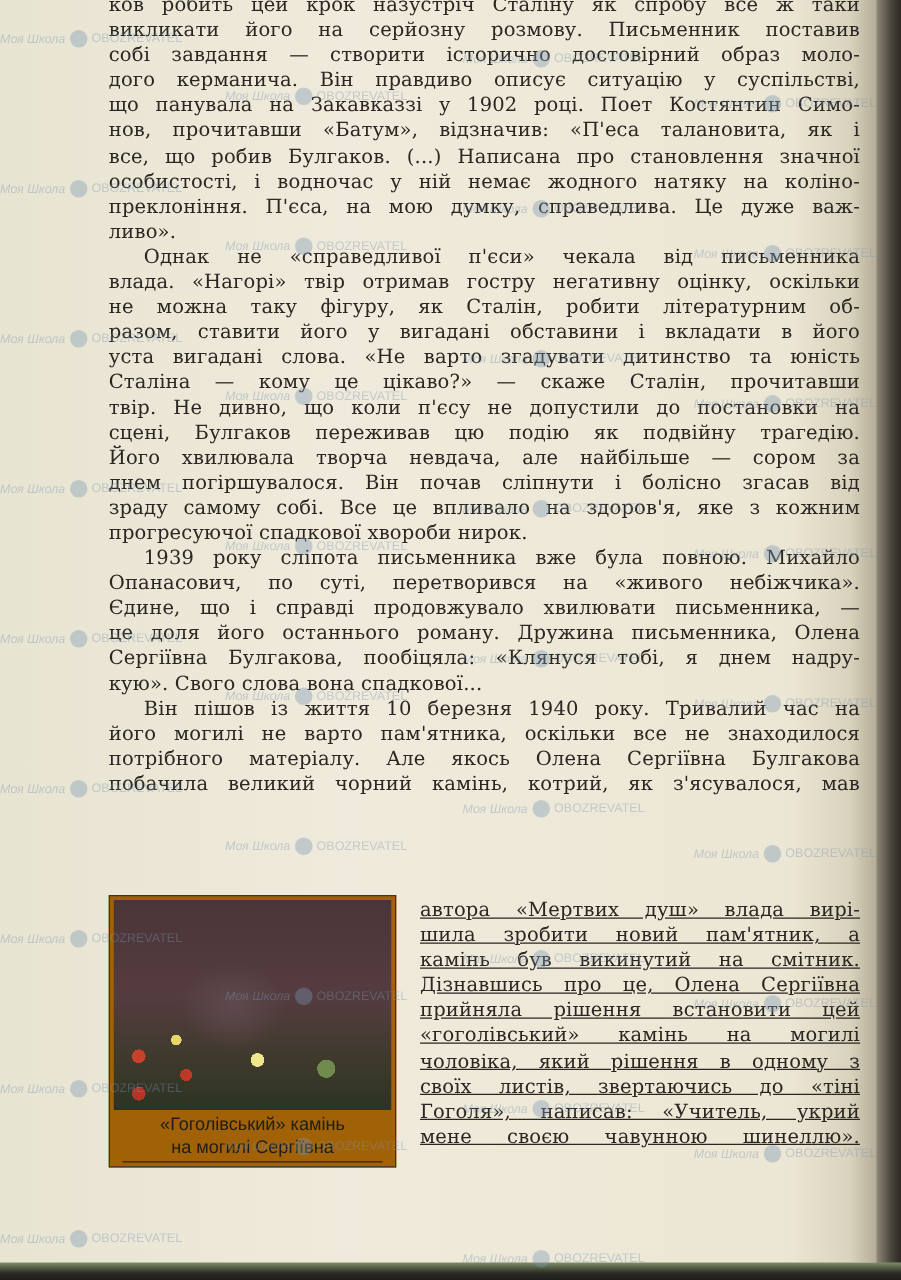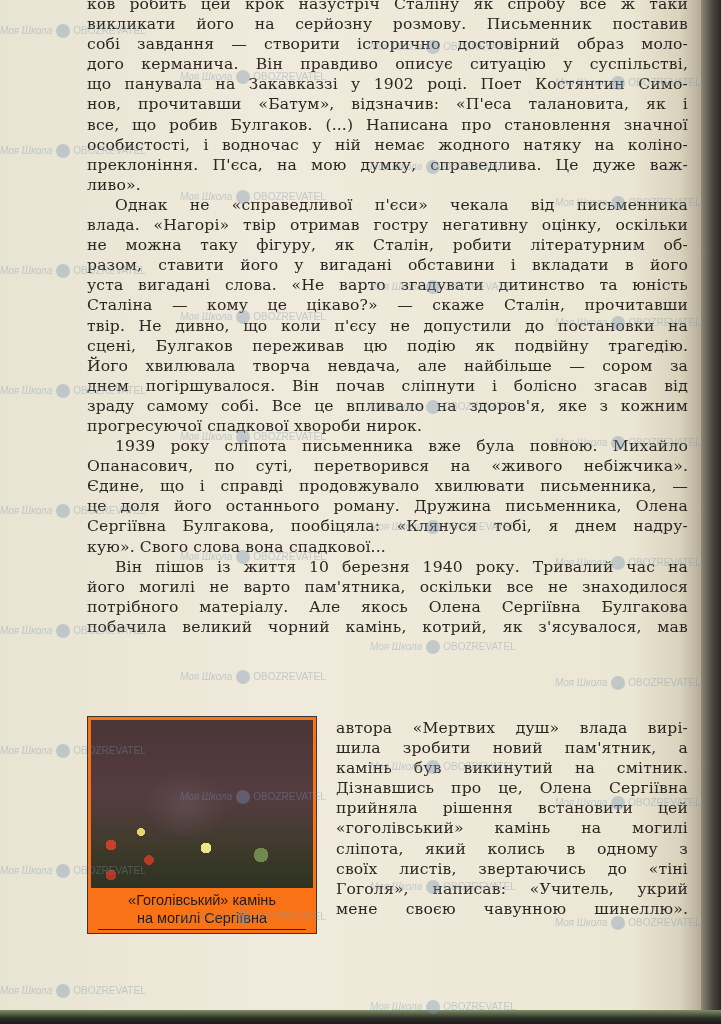--- a/index.html
+++ b/index.html
@@ -21,24 +21,24 @@
     background:linear-gradient(180deg,#7d9065,#2b2c24 60%,#1d1d1a);
   }
   .text {
     position:absolute; left:87px; top:-6px; width:601px;
     font-size:15.6px; line-height:20.1px; color:#2a2622;
     letter-spacing:0.15px;
   }
   .line { display:block; white-space:nowrap; text-align:justify; text-align-last:justify; height:20.1px; }
   .line.last { text-align-last:left; }
   .line.indent { padding-left:28px; }
-  .narrow { position:absolute; left:336px; width:352px; }
+  .narrow { position:absolute; left:336px; width:352px;text-decoration:underline; }
   .figure {
     position:absolute; left:87px; top:716px; width:228px; height:216px;
-    border:1px solid #3a3530; background:#f97316;
+    border:1px solid #3a3530; background:#a16207;
   }
   .photo {
     position:absolute; left:3px; top:3px; width:222px; height:168px;
     background:
       radial-gradient(ellipse 60px 50px at 95px 85px, #5e4a4e 0%, transparent 70%),
       radial-gradient(circle 9px at 20px 125px, #c8402a 60%, transparent 61%),
       radial-gradient(circle 7px at 50px 112px, #e6d66a 60%, transparent 61%),
       radial-gradient(circle 8px at 58px 140px, #b93a26 60%, transparent 61%),
       radial-gradient(circle 9px at 115px 128px, #ede68a 60%, transparent 61%),
       radial-gradient(circle 12px at 170px 135px, #6f8a4c 60%, transparent 61%),
@@ -102,21 +102,21 @@
     <span class="line">потрібного матеріалу. Але якось Олена Сергіївна Булгакова</span>
     <span class="line">побачила великий чорний камінь, котрий, як з'ясувалося, мав</span>
   </div>
 <div class="text narrow" id="narrow-text" style="top:718px;">
     <span class="line">автора «Мертвих душ» влада вирі-</span>
     <span class="line">шила зробити новий пам'ятник, а</span>
     <span class="line">камінь був викинутий на смітник.</span>
     <span class="line">Дізнавшись про це, Олена Сергіївна</span>
     <span class="line">прийняла рішення встановити цей</span>
     <span class="line">«гоголівський» камінь на могилі</span>
-    <span class="line">сліпота, який колись в одному з</span>
+    <span class="line">чоловіка, який рішення в одному з</span>
     <span class="line">своїх листів, звертаючись до «тіні</span>
     <span class="line">Гоголя», написав: «Учитель, укрий</span>
     <span class="line">мене своєю чавунною шинеллю».</span>
   </div>
 
 <div class="figure">
   <div class="photo"></div>
   <div class="caption">
     <div>«Гоголівський» камінь</div>
     <div>на могилі Сергіївна</div>

